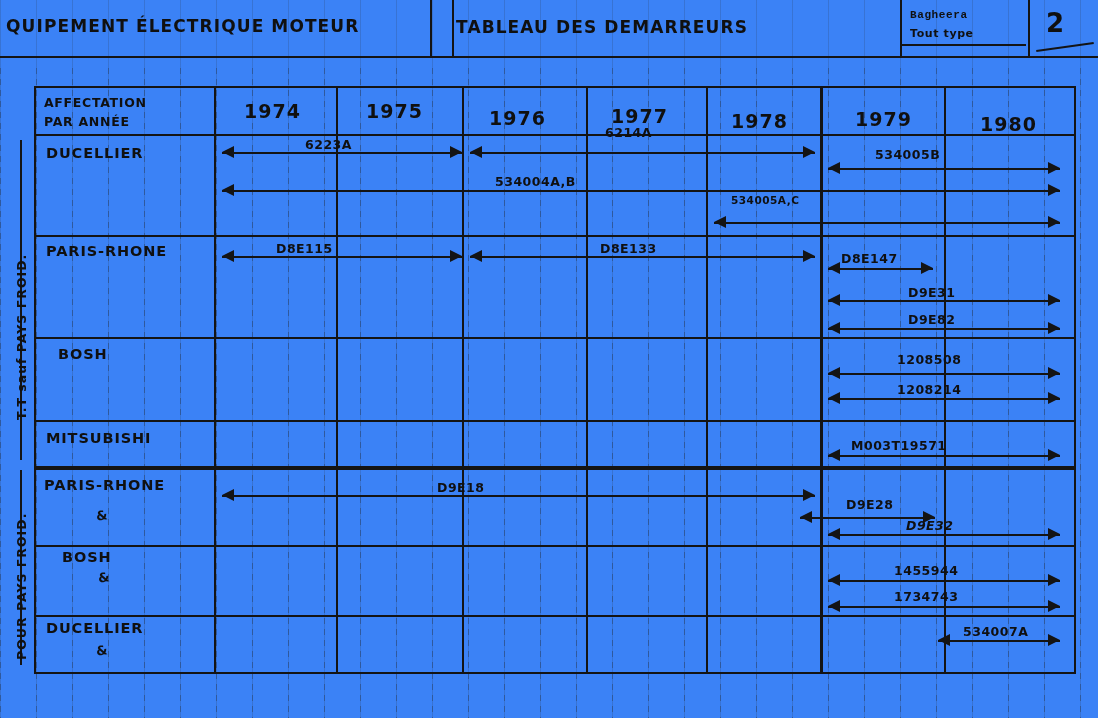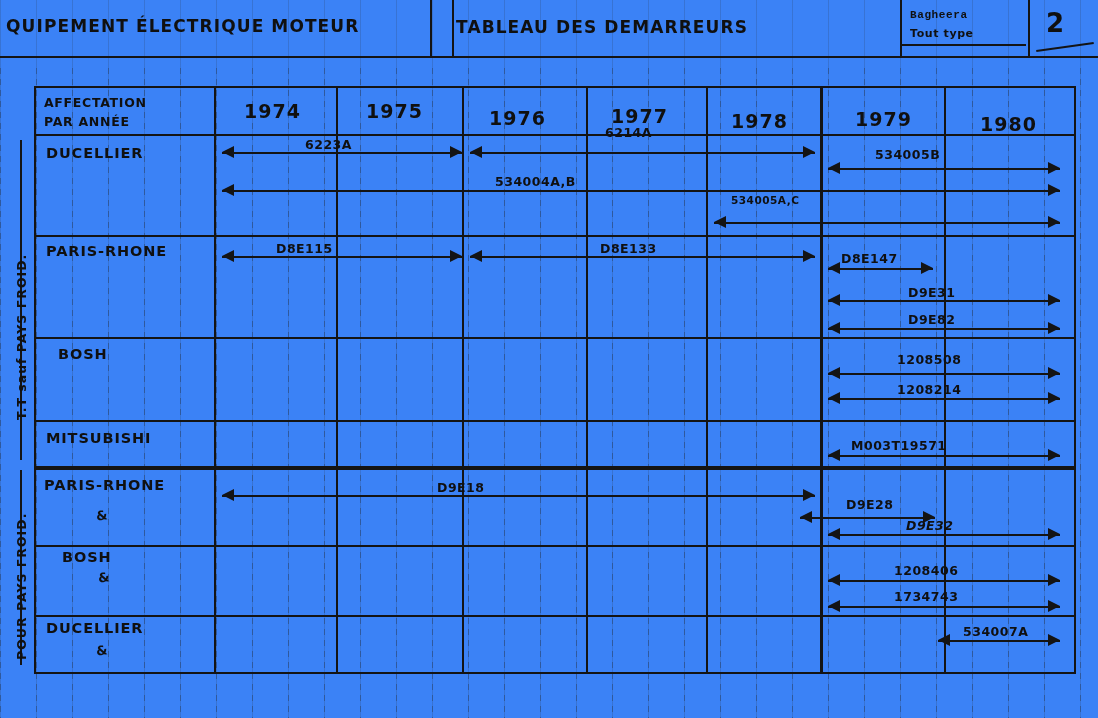--- a/index.html
+++ b/index.html
@@ -280,21 +280,21 @@
   <div class="hw hw-code" style="left:846px;top:497px;">D9E28</div>
 
   <div class="bar" style="left:828px;top:534px;width:232px;"></div>
   <div class="cap-l" style="left:828px;top:528px;"></div>
   <div class="cap-r" style="left:1048px;top:528px;"></div>
   <div class="hw hw-code" style="left:906px;top:518px;font-style:italic;">D9E32</div>
 
   <div class="bar" style="left:828px;top:580px;width:232px;"></div>
   <div class="cap-l" style="left:828px;top:574px;"></div>
   <div class="cap-r" style="left:1048px;top:574px;"></div>
-  <div class="hw hw-code" style="left:894px;top:563px;">1208406</div>
+  <div class="hw hw-code" style="left:894px;top:563px;">1455944</div>
 
   <div class="bar" style="left:828px;top:606px;width:232px;"></div>
   <div class="cap-l" style="left:828px;top:600px;"></div>
   <div class="cap-r" style="left:1048px;top:600px;"></div>
   <div class="hw hw-code" style="left:894px;top:589px;">1734743</div>
 
   <div class="bar" style="left:938px;top:640px;width:122px;"></div>
   <div class="cap-l" style="left:938px;top:634px;"></div>
   <div class="cap-r" style="left:1048px;top:634px;"></div>
   <div class="hw hw-code" style="left:963px;top:624px;">534007A</div>

